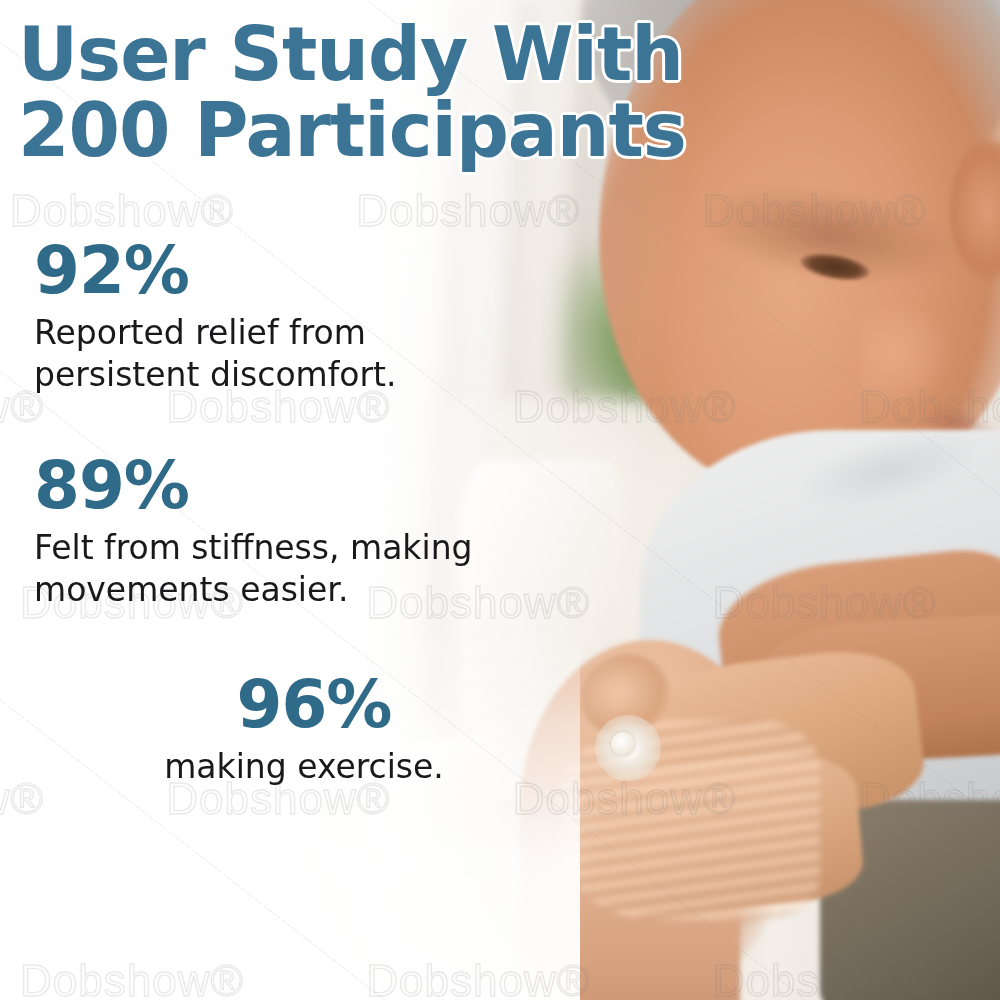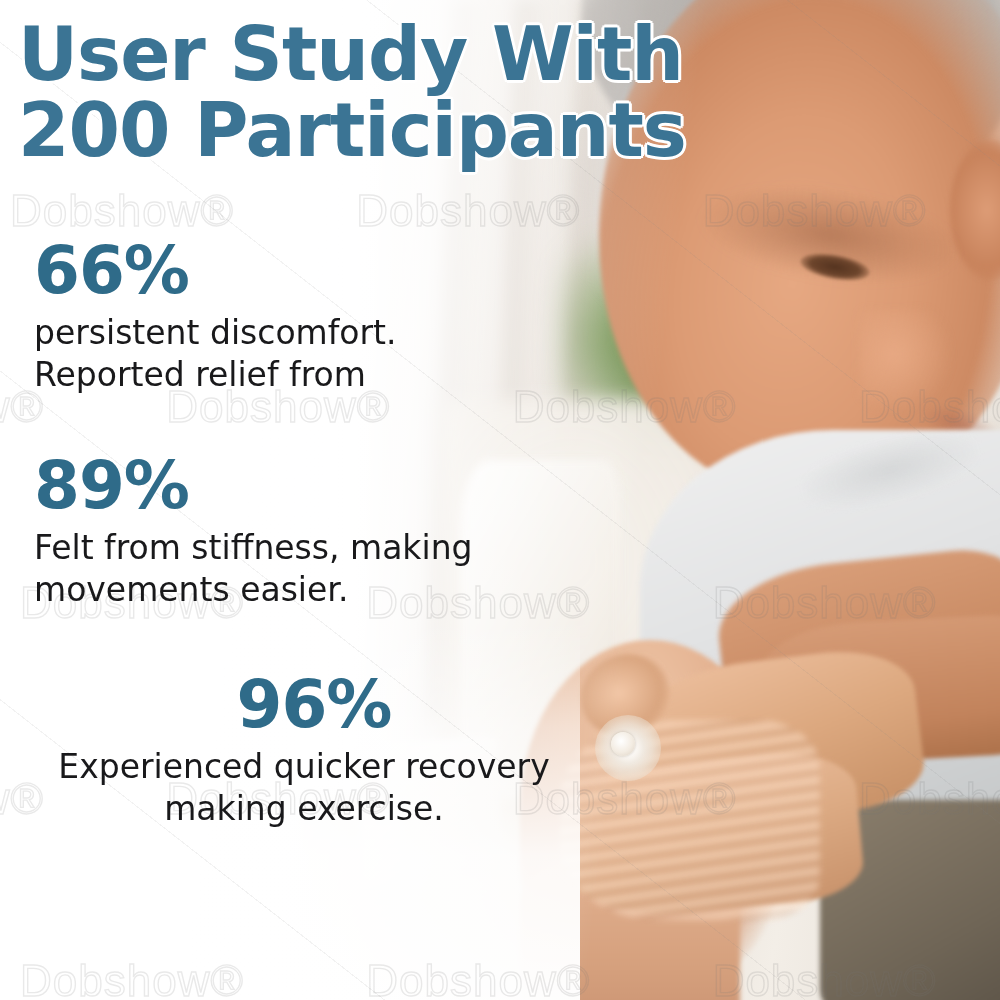--- a/index.html
+++ b/index.html
@@ -434,38 +434,37 @@
   <div class="content">
 
     <h1 class="headline">
       <span class="hl-line">User Study With</span>
       <span class="hl-line">200 Participants</span>
     </h1>
 
     <div class="stats">
 
       <div class="stat stat-1">
-        <div class="stat-pct">66%</div>
+        <div class="stat-pct">92%</div>
         <div class="stat-desc">
+          <span class="ln">Reported relief from</span>
           <span class="ln">persistent discomfort.</span>
-          <span class="ln">Reported relief from</span>
         </div>
       </div>
 
       <div class="stat stat-2">
         <div class="stat-pct">89%</div>
         <div class="stat-desc">
           <span class="ln">Felt from stiffness, making</span>
           <span class="ln">movements easier.</span>
         </div>
       </div>
 
       <div class="stat stat-3">
         <div class="stat-pct">96%</div>
         <div class="stat-desc">
-          <span class="ln">Experienced quicker recovery</span>
           <span class="ln">making exercise.</span>
         </div>
       </div>
 
     </div>
   </div>
 </div>
 
 </body></html>

